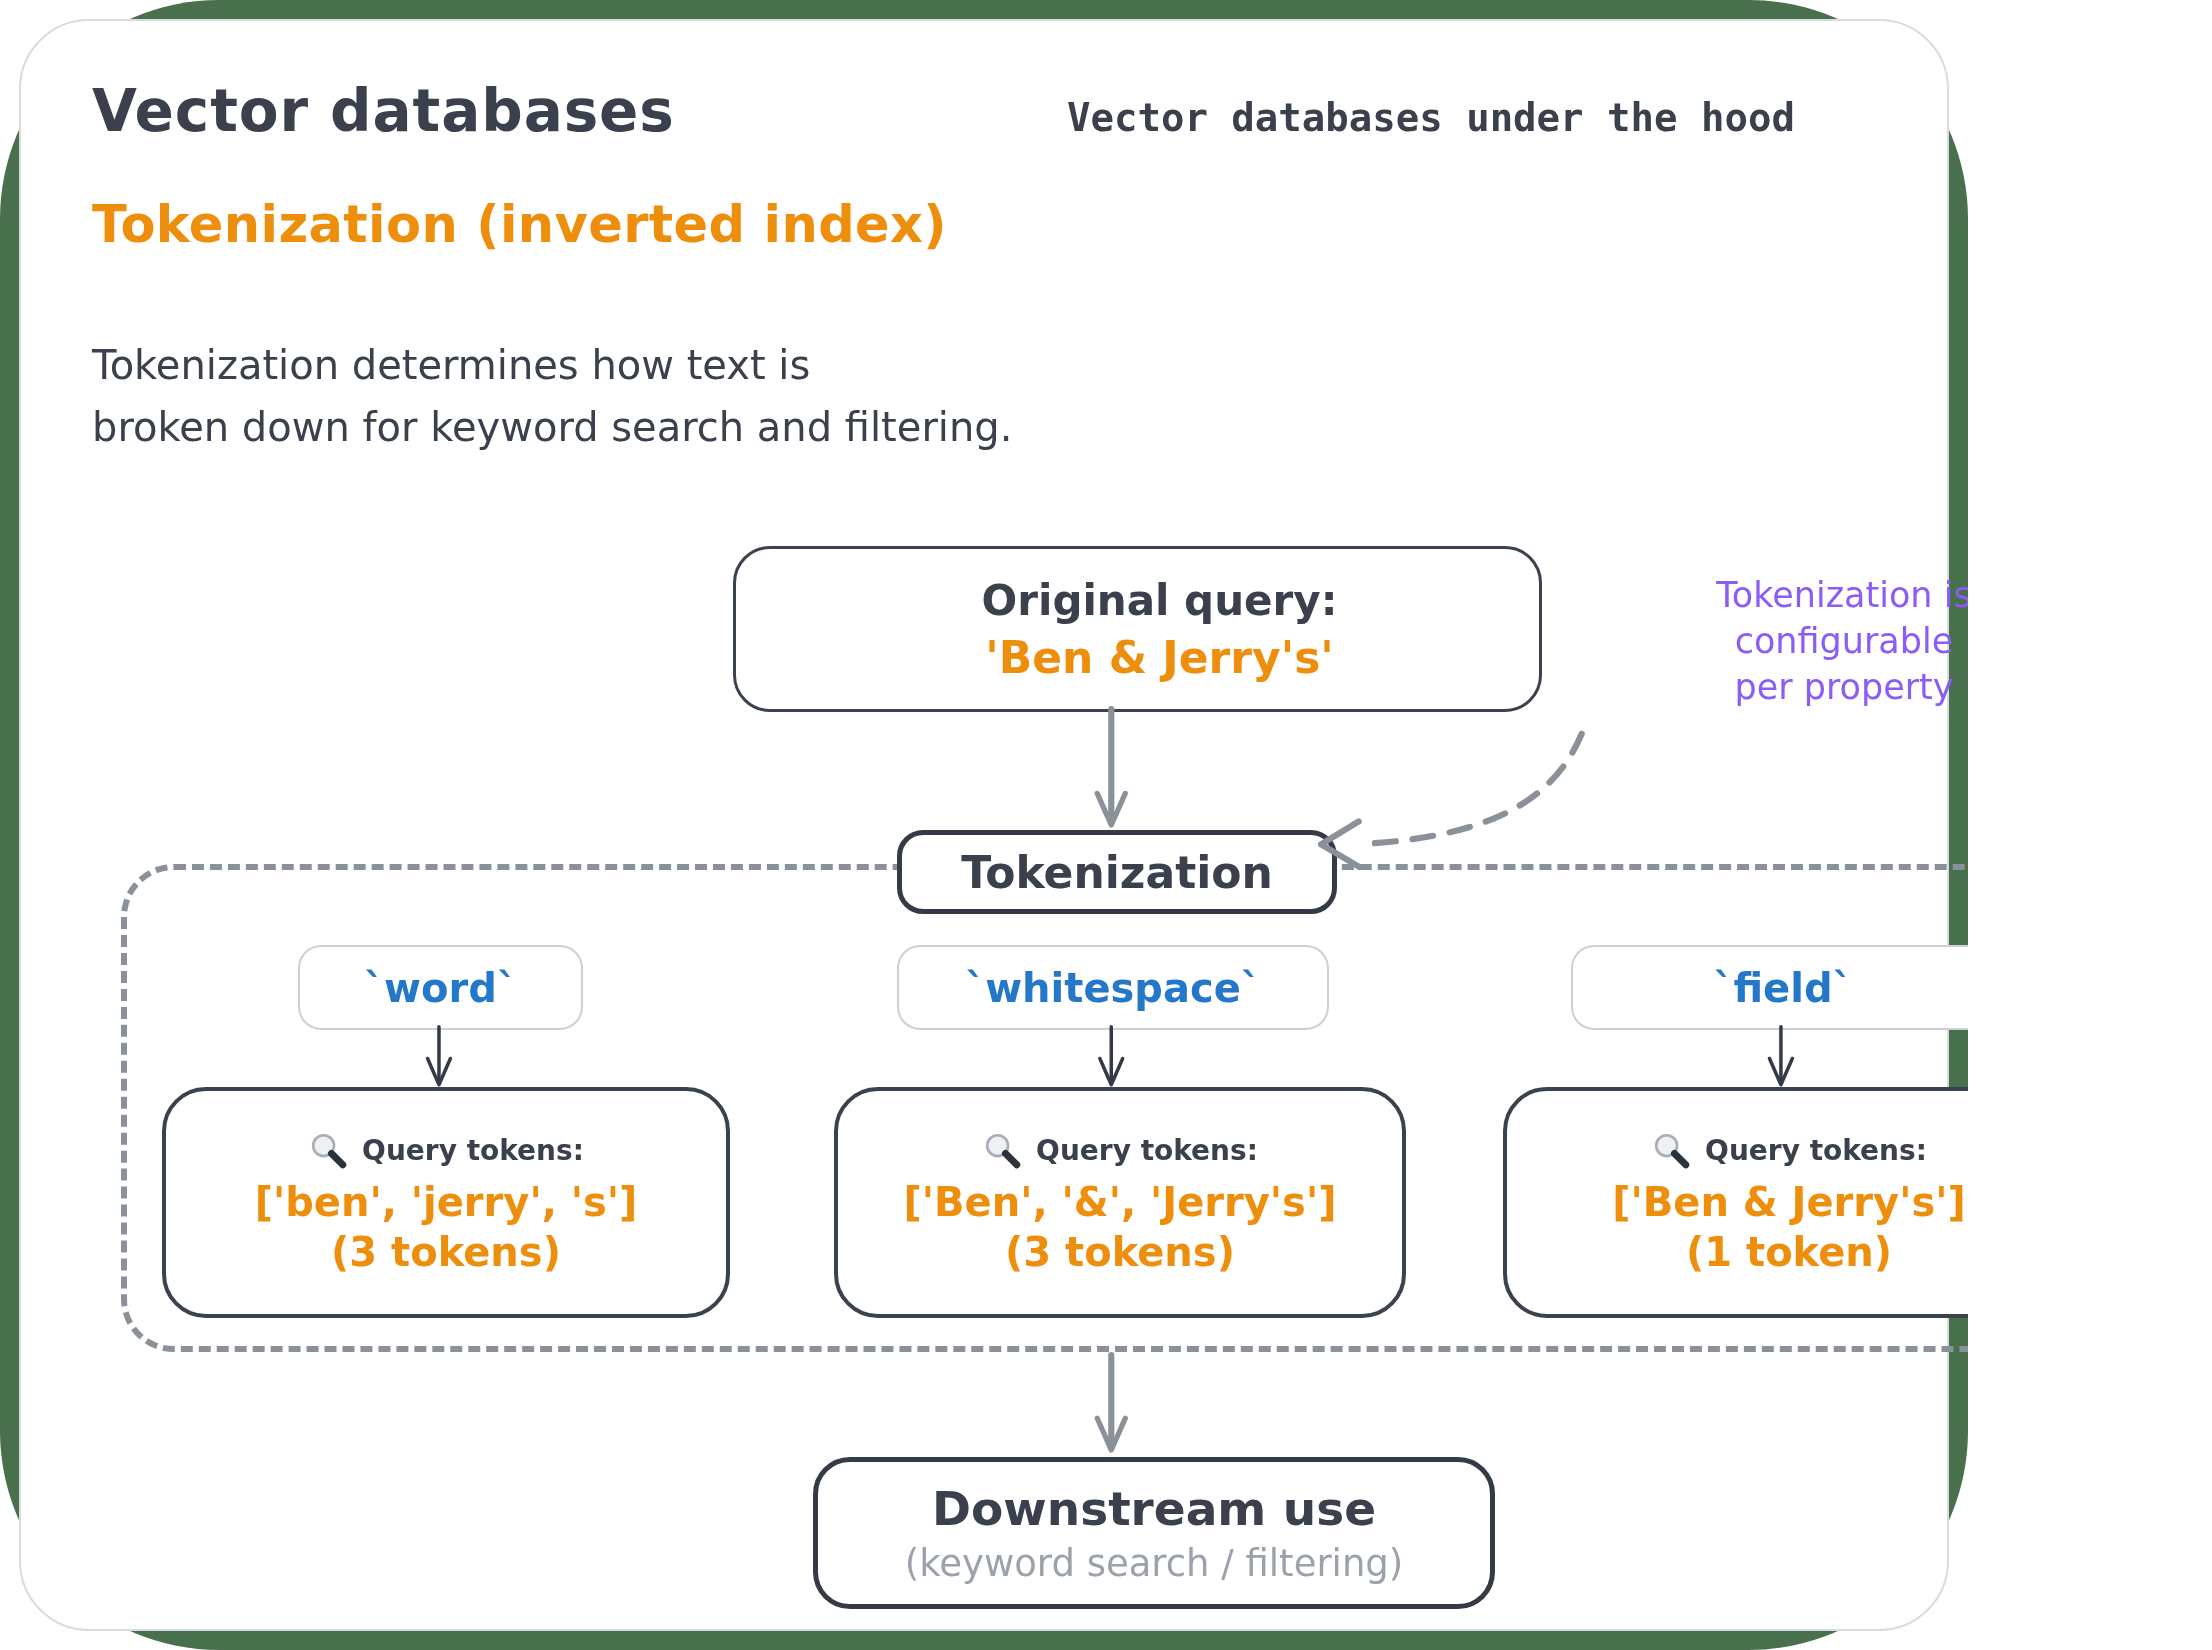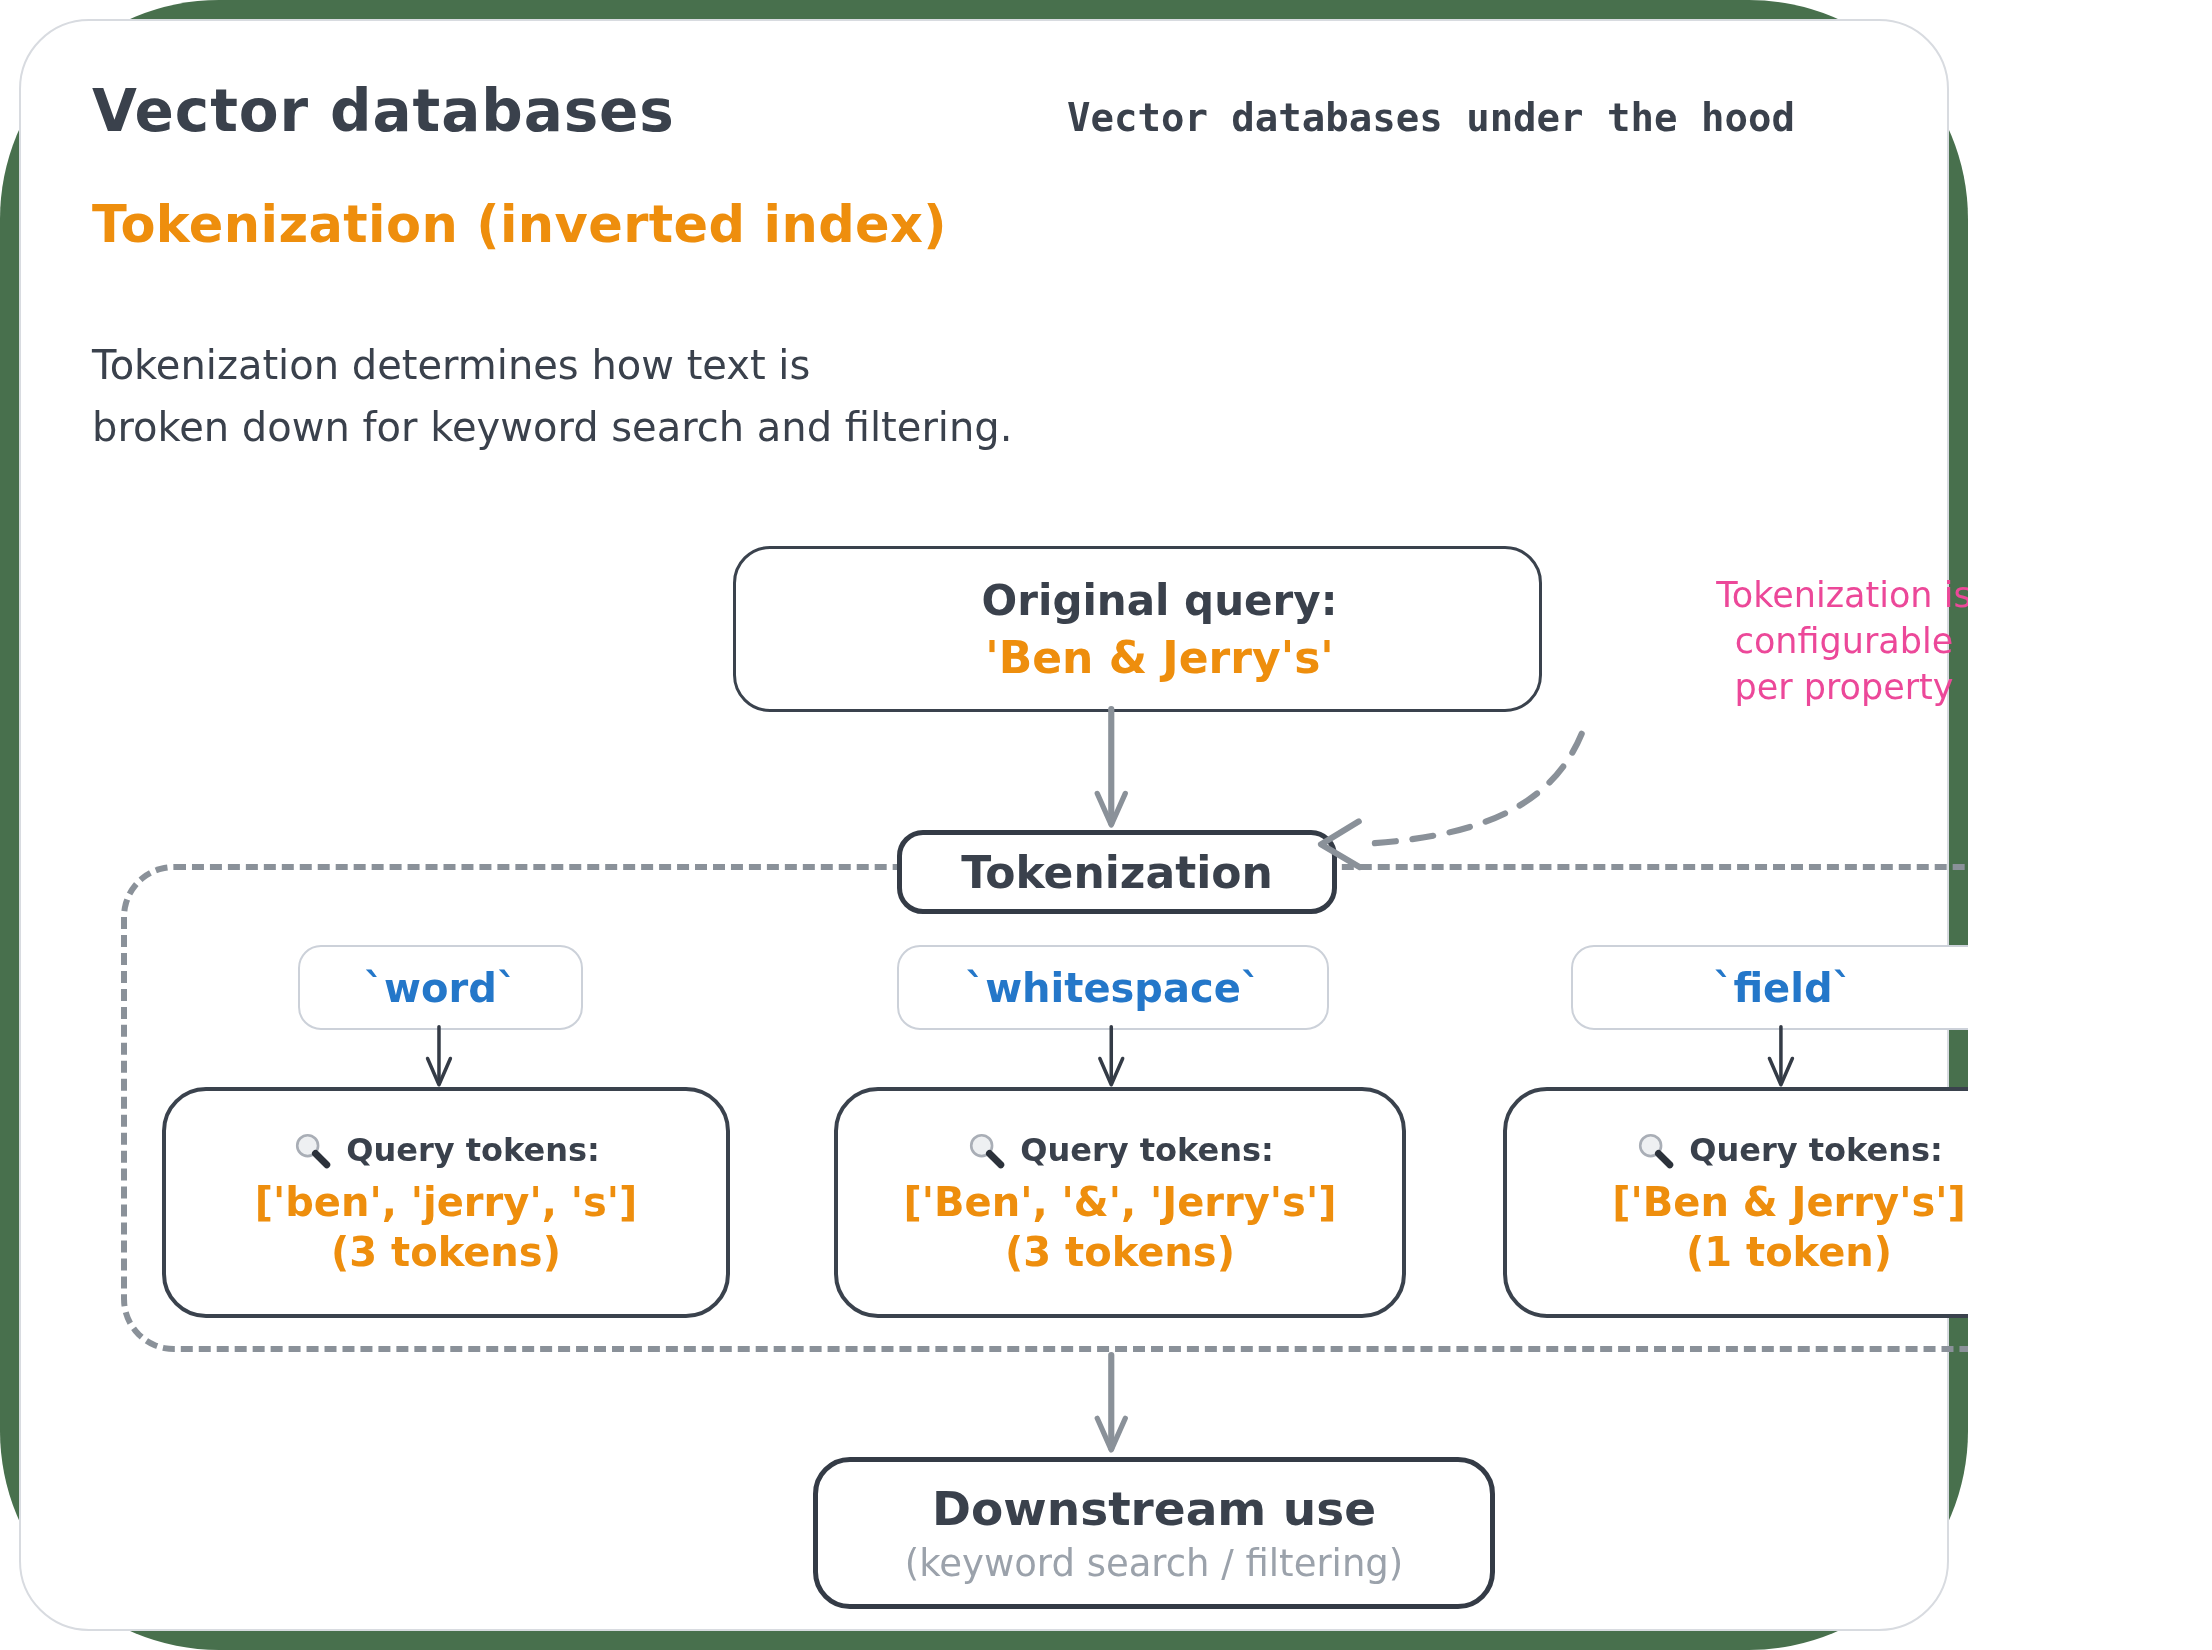--- a/index.html
+++ b/index.html
@@ -12,21 +12,21 @@
   .page-title{left:92px;top:77px;font-size:58px;font-weight:700;letter-spacing:0.9px;color:#3A414C;}
   .header-caption{left:1067px;top:95px;width:878px;font-family:"DejaVu Sans Mono",monospace;
                   font-size:39px;font-weight:700;color:#3A414C;white-space:nowrap;}
   .page-subtitle{left:92px;top:195px;font-size:51px;font-weight:700;color:#EE8E0D;letter-spacing:0.4px;}
   .description{left:92px;top:334px;font-size:40px;font-weight:500;line-height:1.55;color:#3A414C;}
 
   .logo{left:1977px;top:68px;width:184px;text-align:center;}
   .logo .wordmark{font-size:39px;font-weight:600;color:#2B2559;letter-spacing:0.4px;margin-top:1.8px;}
 
   .note{left:1642px;top:572px;width:404px;text-align:center;font-size:35px;font-weight:500;
-        color:#ec4899;line-height:1.32;}
+        color:#8b5cf6;line-height:1.32;}
 
   .box{background:#ffffff;display:flex;flex-direction:column;align-items:center;justify-content:center;}
   .oq-box{left:733px;top:546px;width:759px;height:160px;border:3.5px solid #3A424D;border-radius:37px;padding-left:44px;}
   .oq-label{font-size:42px;font-weight:700;color:#3A414C;}
   .oq-value{font-size:44px;font-weight:600;color:#EE8E0D;margin-top:7px;}
 
   .dashed-container{left:121px;top:864px;width:1975px;height:488px;border:6.1px dashed #8A9199;
                     border-radius:53px;box-sizing:border-box;}
 
   .tok-box{left:897px;top:830px;width:430px;height:74px;border:5.3px solid #343B46;border-radius:26px;
@@ -36,21 +36,21 @@
         display:flex;align-items:center;justify-content:center;
         font-size:40px;font-weight:600;color:#2477C9;z-index:2;}
   .pill-word{left:298px;top:945px;width:281px;}
   .pill-whitespace{left:897px;top:945px;width:428px;align-items:center;}
   .pill-field{left:1571px;top:945px;width:420px;}
 
   .qbox{top:1087px;height:223px;border:4.4px solid #3A424D;border-radius:44px;z-index:2;}
   .qbox-word{left:162px;width:560px;}
   .qbox-whitespace{left:834px;width:564px;}
   .qbox-field{left:1503px;width:564px;}
-  .q-head{display:flex;align-items:center;gap:14px;font-size:32px;font-weight:700;color:#3A414C;}
+  .q-head{display:flex;align-items:center;gap:14px;font-size:28px;font-weight:700;color:#3A414C;}
   .q-tokens{font-size:40px;font-weight:600;color:#EE8E0D;margin-top:8.8px;white-space:nowrap;}
   .q-count{font-size:40px;font-weight:600;color:#EE8E0D;margin-top:3.5px;}
 
   .down-box{left:777px;top:1457px;width:672px;height:142px;border:5.3px solid #343B46;border-radius:37px;margin-left:36px;}
   .down-title{font-size:47px;font-weight:700;color:#3A414C;}
   .down-sub{font-size:37px;font-weight:500;color:#9BA2AB;margin-top:5.3px;}
 
   svg.overlay{position:absolute;left:0;top:0;z-index:4;pointer-events:none;}
 </style>
 </head>

